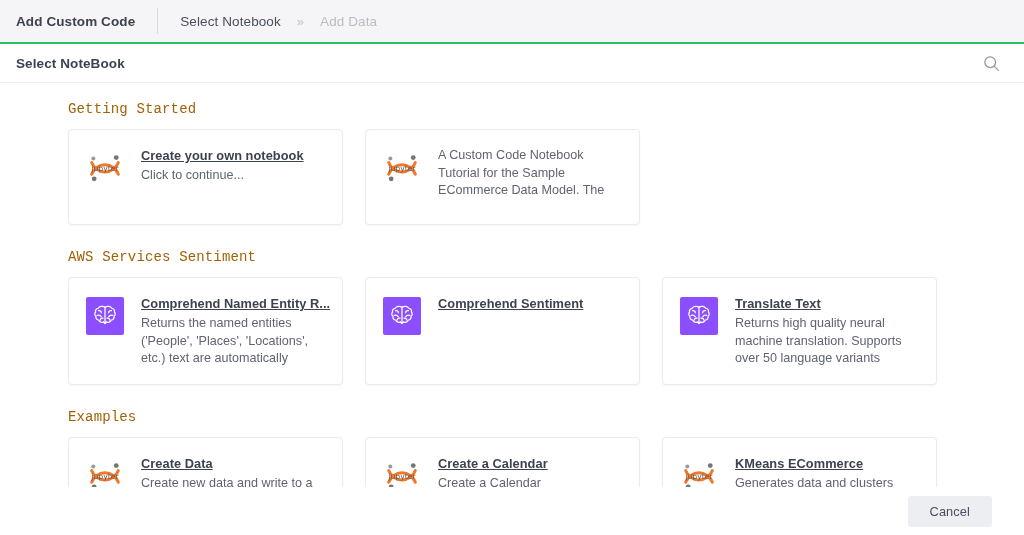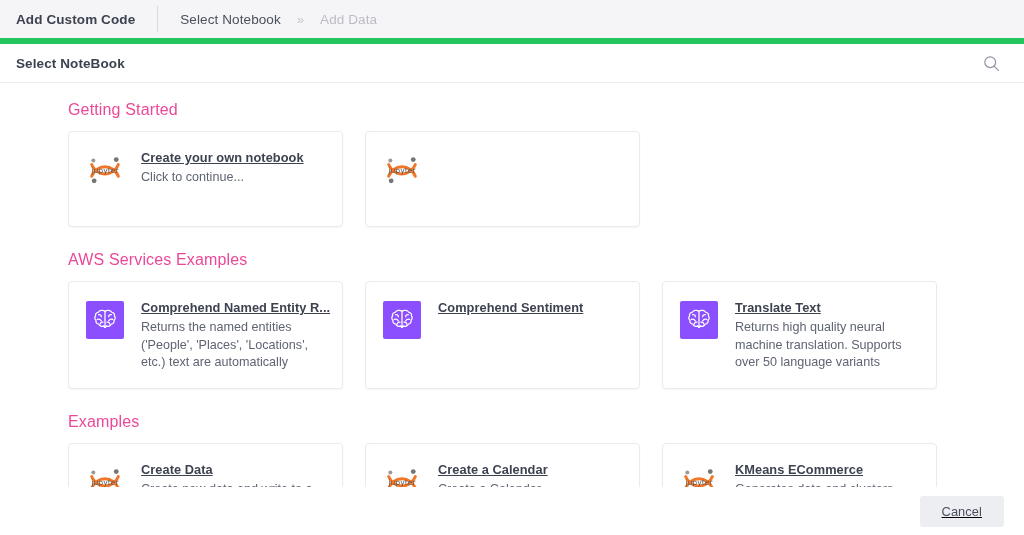--- a/index.html
+++ b/index.html
@@ -20,21 +20,21 @@
     display: flex;
     flex-direction: column;
     background: #ffffff;
   }
 
   
   .wizard-bar {
     height: 44px;
     min-height: 44px;
     background: #f5f5f7;
-    border-bottom: 6px solid #22c55e;
+    border-bottom: 2px solid #22c55e;
     display: flex;
     align-items: center;
     padding: 0 0 0 16px;
   }
   .wizard-title {
     font-size: 13.5px;
     font-weight: bold;
     color: #3d4250;
     letter-spacing: 0.1px;
     padding-right: 22px;
@@ -93,24 +93,25 @@
     background: #ffffff;
     padding: 0 0 0 0;
     position: relative;
   }
   .body-inner {
     padding: 18px 0 0 68px;
   }
 
   .group { margin-bottom: 0; }
   .group-label {
-    font-size: 16px;
-    color: #ec4899;
+    font-size: 14px;
+    color: #a16207;
     letter-spacing: 0.15px;
     margin-bottom: 12px;
+    font-family: Liberation Mono, monospace;
   }
   .group + .group .group-label { margin-top: 0; }
 
   .card-row {
     display: flex;
     gap: 22px;
     margin-bottom: 24px;
   }
 
   .card {
@@ -172,22 +173,21 @@
   }
 
   
   .footer {
     height: 48px;
     min-height: 48px;
     background: #ffffff;
     display: flex;
     align-items: center;
     justify-content: flex-end;
-    padding: 0 20px 0 0;
-    text-decoration: underline;
+    padding: 0 32px 0 0;
   }
   .cancel-btn {
     background: #eceef2;
     border: none;
     border-radius: 3px;
     color: #4a4f5e;
     font-size: 12.8px;
     font-family: "Liberation Sans", sans-serif;
     padding: 8px 22px;
     cursor: pointer;
@@ -243,26 +243,27 @@
                 <svg class="jupyter-logo" viewBox="0 0 48 48" width="40" height="40">
                   <path d="M8 17.5 A17 17 0 0 0 40 17.5" fill="none" stroke="#f37726" stroke-width="3.6" stroke-linecap="round"></path>
                   <path d="M8 31.5 A17 17 0 0 1 40 31.5" fill="none" stroke="#f37726" stroke-width="3.6" stroke-linecap="round"></path>
                   <circle cx="10" cy="12.5" r="2.4" fill="#9a9a9a"></circle>
                   <circle cx="37.5" cy="11.5" r="2.9" fill="#757575"></circle>
                   <circle cx="11" cy="37" r="2.9" fill="#757575"></circle>
                   <text x="24" y="27.6" text-anchor="middle" font-family="DejaVu Sans, sans-serif" font-size="9.2" fill="#5b5b5b">jupyter</text>
                 </svg>
               </div>
               <div class="card-text">
+                <div class="card-desc">A Custom Code Notebook Tutorial for the Sample ECommerce Data Model. The</div>
               </div>
             </div>
           </div>
         </div>
         <div class="group">
-          <div class="group-label">AWS Services Examples</div>
+          <div class="group-label">AWS Services Sentiment</div>
           <div class="card-row">
             <div class="card">
               <div class="card-icon">
                 <div class="brain-tile" style="background: rgb(140, 79, 255);">
                   <svg width="26" height="26" viewBox="0 0 26 26">
                     <g fill="none" stroke="#ffffff" stroke-width="1.25" stroke-linecap="round" stroke-linejoin="round">
                       <path d="M13 4.2 C10.6 2.6 7.4 3.3 6.2 5.3 C4.2 5.6 3 7.3 3.6 9 C2.4 10.3 2.6 12.4 4 13.3 C3.5 15.1 4.8 16.9 6.7 17 C7.4 19 9.9 20 11.7 18.9 C12.2 19.8 13 20.4 13 20.4"></path>
                       <path d="M13 4.2 C15.4 2.6 18.6 3.3 19.8 5.3 C21.8 5.6 23 7.3 22.4 9 C23.6 10.3 23.4 12.4 22 13.3 C22.5 15.1 21.2 16.9 19.3 17 C18.6 19 16.1 20 14.3 18.9 C13.8 19.8 13 20.4 13 20.4"></path>
                       <path d="M13 4.2 L13 20.4"></path>
                       <path d="M6.6 7.6 C8.2 7.4 9.4 8.4 9.3 9.8"></path>

